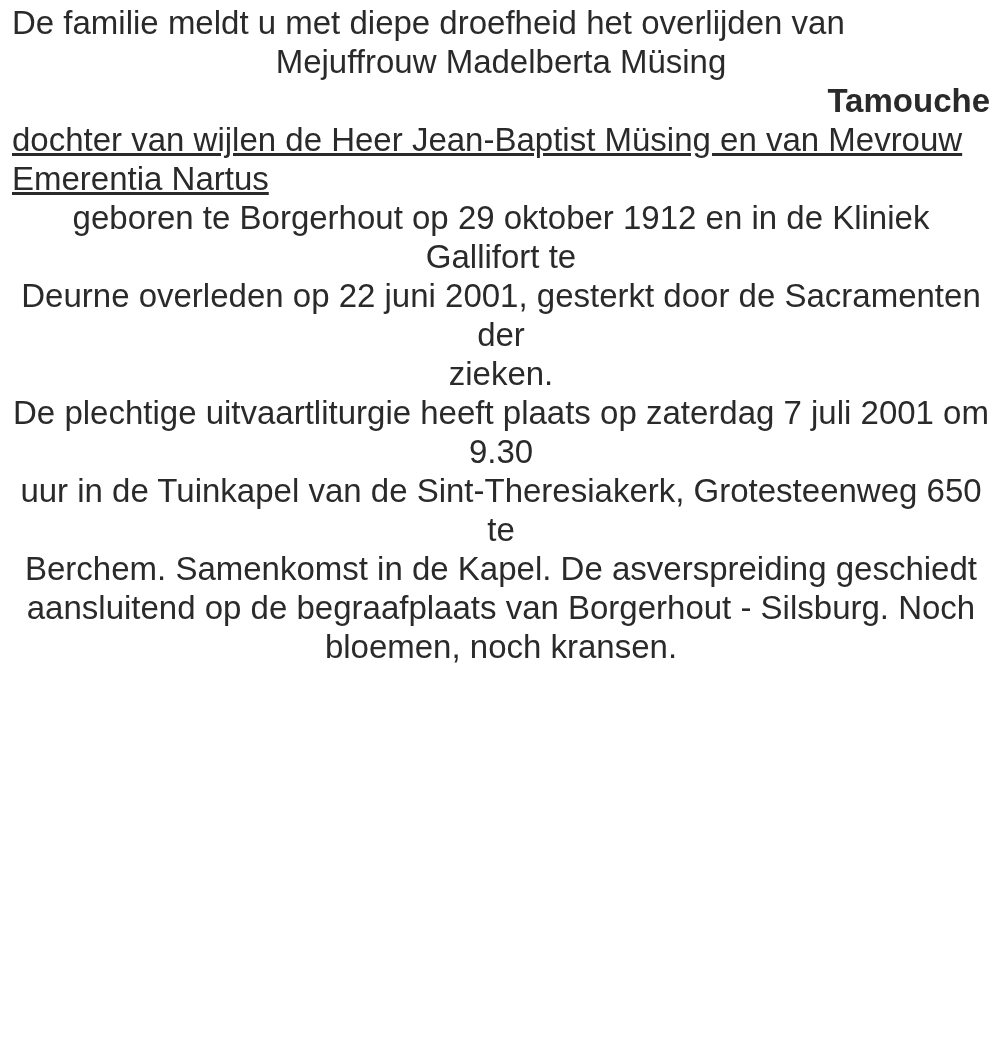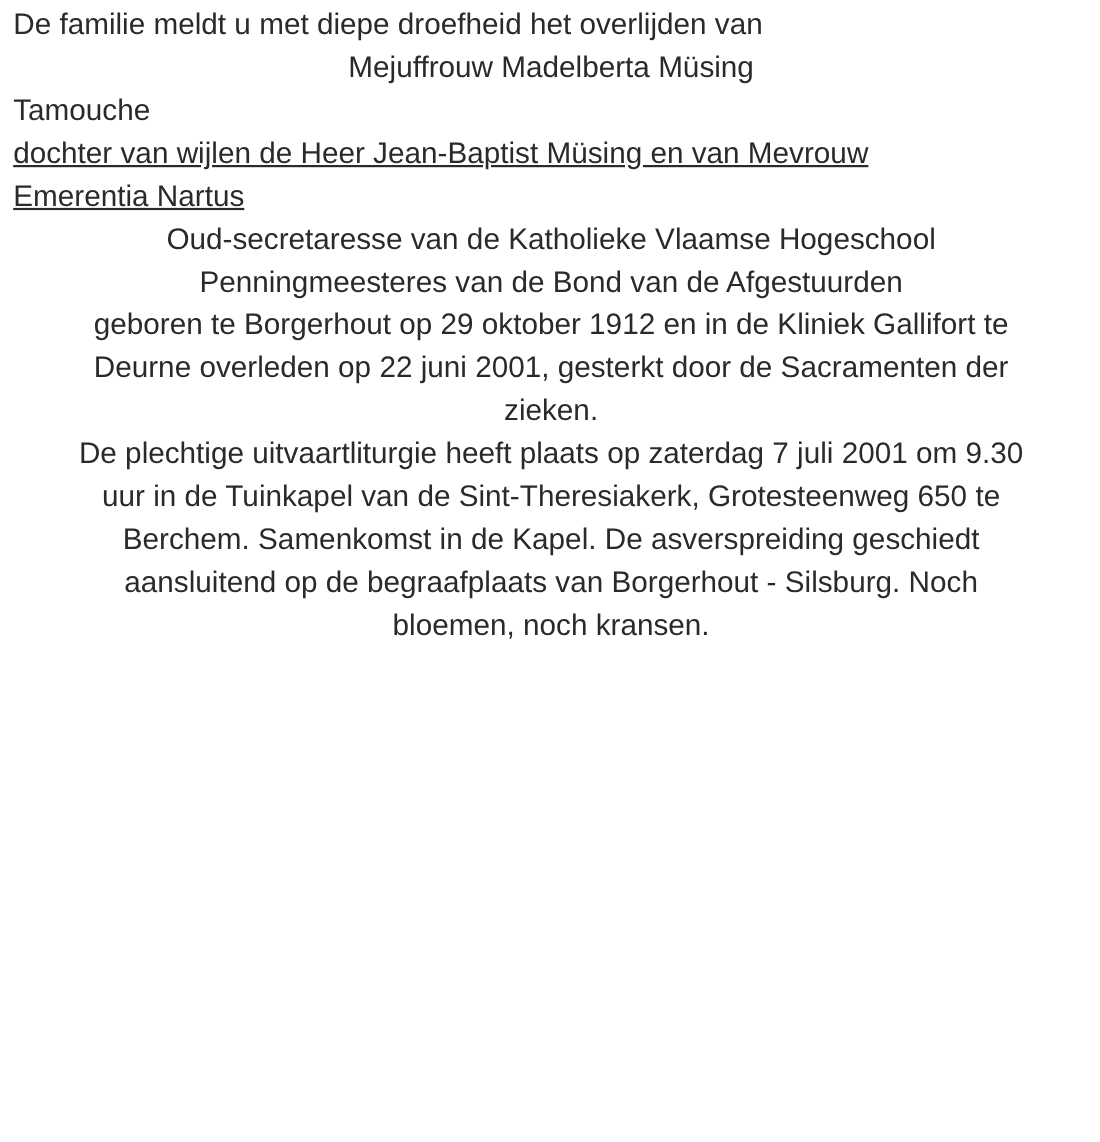--- a/index.html
+++ b/index.html
@@ -16,47 +16,46 @@
     box-sizing: border-box;
     width: 1000px;
     min-height: 1038px;
     padding: 3px 10px 20px 12px;
     font-family: "Liberation Sans", sans-serif;
     color: #2a2a2a;
     background: #ffffff;
   }
   .doc p {
     margin: 0;
-    font-size: 27px;
+    font-size: 33px;
     line-height: 39px;
     font-weight: 400;
     white-space: pre-line; 
   }
   .doc p.bold {
-    font-weight: 400;
+    font-weight: 700;
+    text-align: right;
   }
   .gap-block   { margin-top: 43px; text-align: center; } 
   .gap-tight-1 { margin-top: 7px;  } 
   .gap-tight-2 { margin-top: 11px; text-decoration: underline; } 
 </style>
 </head>
 <body>
 
 <main class="doc">
   <p>De familie meldt u met diepe droefheid het overlijden van</p>
 
   <p class="gap-block">Mejuffrouw Madelberta Müsing</p>
 
   <p class="bold gap-tight-1">Tamouche</p>
 
   <p class="gap-tight-2">dochter van wijlen de Heer Jean-Baptist Müsing en van Mevrouw
 Emerentia Nartus</p>
 
-  <p class="gap-block">Oud-secretaresse van de Katholieke Vlaamse Hogeschool
-Penningmeesteres van de Bond van de Afgestuurden</p>
 
   <p class="gap-block">geboren te Borgerhout op 29 oktober 1912 en in de Kliniek Gallifort te
 Deurne overleden op 22 juni 2001, gesterkt door de Sacramenten der
 zieken.</p>
 
   <p class="gap-block">De plechtige uitvaartliturgie heeft plaats op zaterdag 7 juli 2001 om 9.30
 uur in de Tuinkapel van de Sint-Theresiakerk, Grotesteenweg 650 te
 Berchem. Samenkomst in de Kapel. De asverspreiding geschiedt
 aansluitend op de begraafplaats van Borgerhout - Silsburg. Noch
 bloemen, noch kransen.</p>

